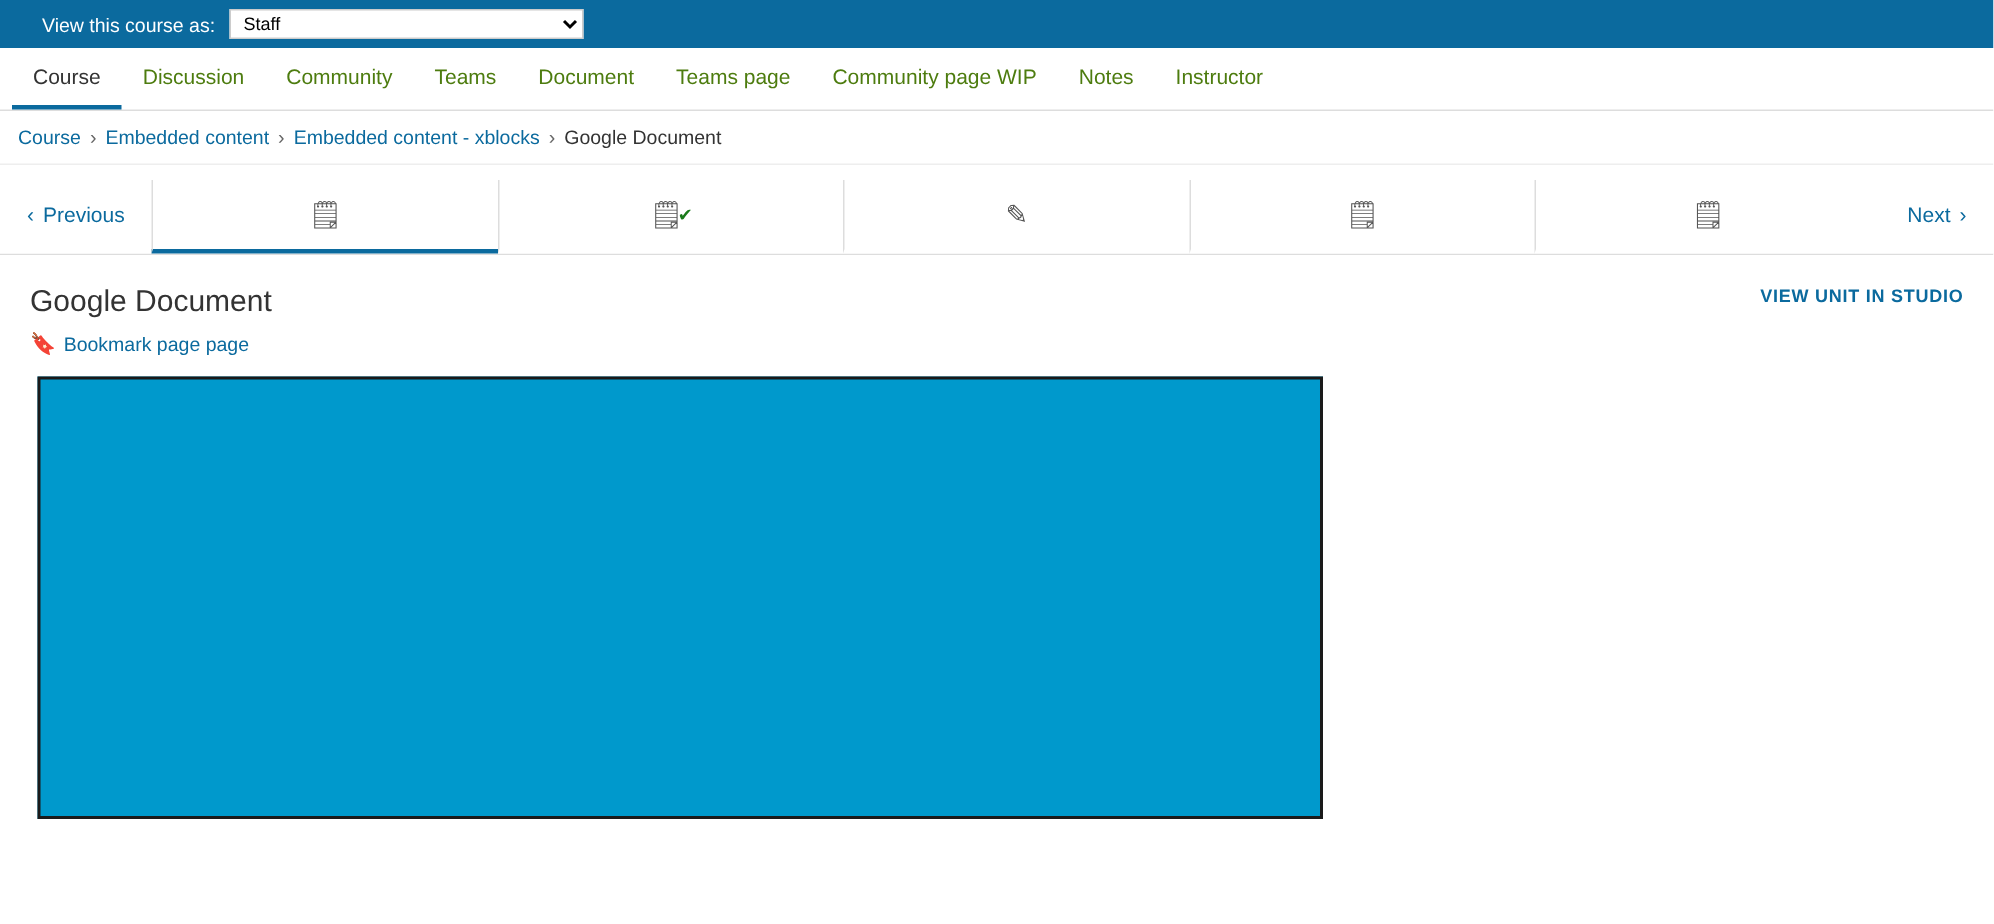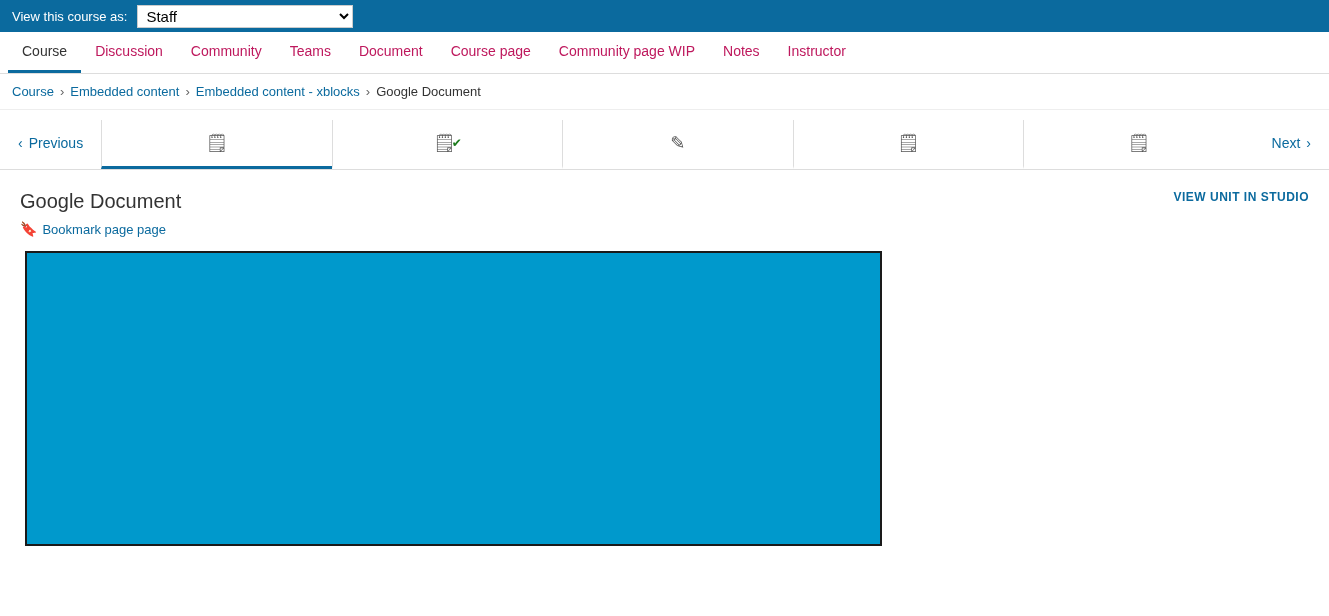--- a/index.html
+++ b/index.html
@@ -1,51 +1,51 @@
 <!DOCTYPE html>
 <html><head>
   <meta charset="utf-8">
   <style>
     * { margin: 0; padding: 0; box-sizing: border-box; }
     body { font-family: Arial, sans-serif; font-size: 14px; background: #fff; }
 
     
     .top-bar {
       background: #0b6a9e;
-      padding: 6px 12px;
+      padding: 6px 28px;
       display: flex;
       align-items: center;
       gap: 10px;
       height: 32px;
     }
     .top-bar-label {
       color: #fff;
       font-size: 13px;
     }
     .top-bar select {
-      font-size: 15px;
+      font-size: 12px;
       padding: 1px 4px;
       border: 1px solid #ccc;
       background: #fff;
-      width: 216px;
+      width: 236px;
     }
 
     
     .nav-tabs {
       display: flex;
       align-items: center;
       border-bottom: 1px solid #ddd;
       padding: 0 8px;
       background: #fff;
       height: 42px;
     }
     .nav-tab {
       padding: 10px 14px;
       cursor: pointer;
-      color: #be185d;
+      color: #4d7c0f;
       font-size: 14px;
       text-decoration: none;
       border-bottom: 3px solid transparent;
       height: 100%;
       display: flex;
       align-items: center;
     }
     .nav-tab.active {
       color: #333;
       border-bottom: 3px solid #0b6a9e;
@@ -176,21 +176,21 @@
     <option>Audit</option>
   </select>
 </div>
 
 <nav class="nav-tabs">
   <a class="nav-tab active">Course</a>
   <a class="nav-tab">Discussion</a>
   <a class="nav-tab">Community</a>
   <a class="nav-tab">Teams</a>
   <a class="nav-tab">Document</a>
-  <a class="nav-tab">Course page</a>
+  <a class="nav-tab">Teams page</a>
   <a class="nav-tab">Community page WIP</a>
   <a class="nav-tab">Notes</a>
   <a class="nav-tab">Instructor</a>
 </nav>
 
 <div class="breadcrumb">
   <a href="#">Course</a>
   <span class="sep">›</span>
   <a href="#">Embedded content</a>
   <span class="sep">›</span>

